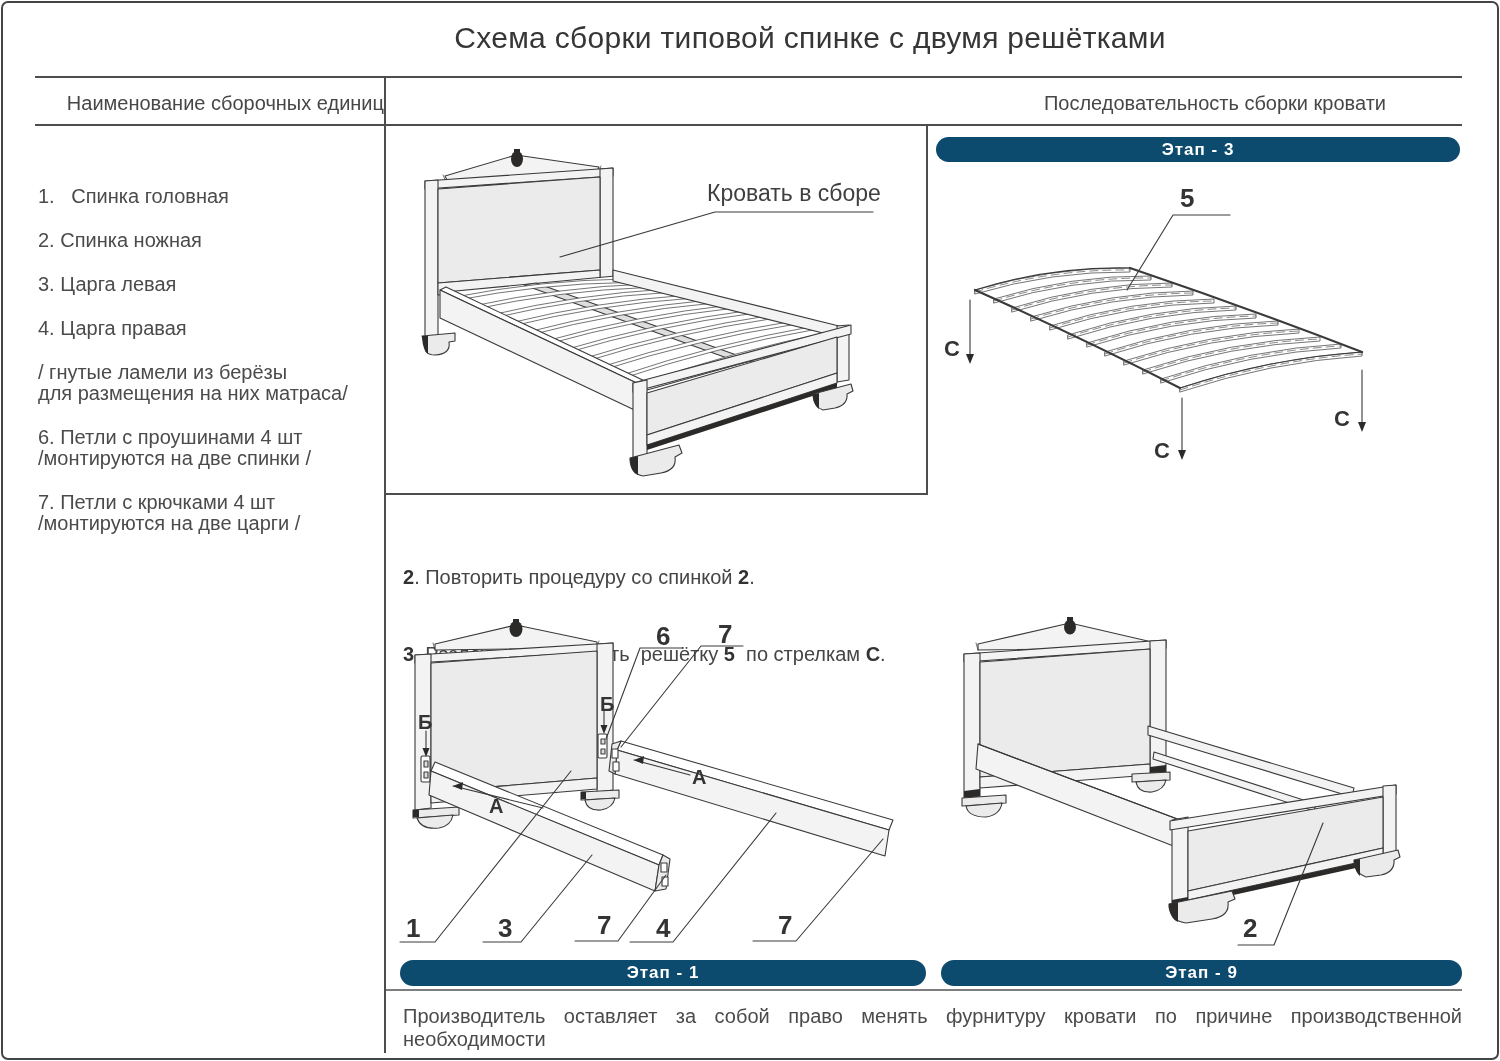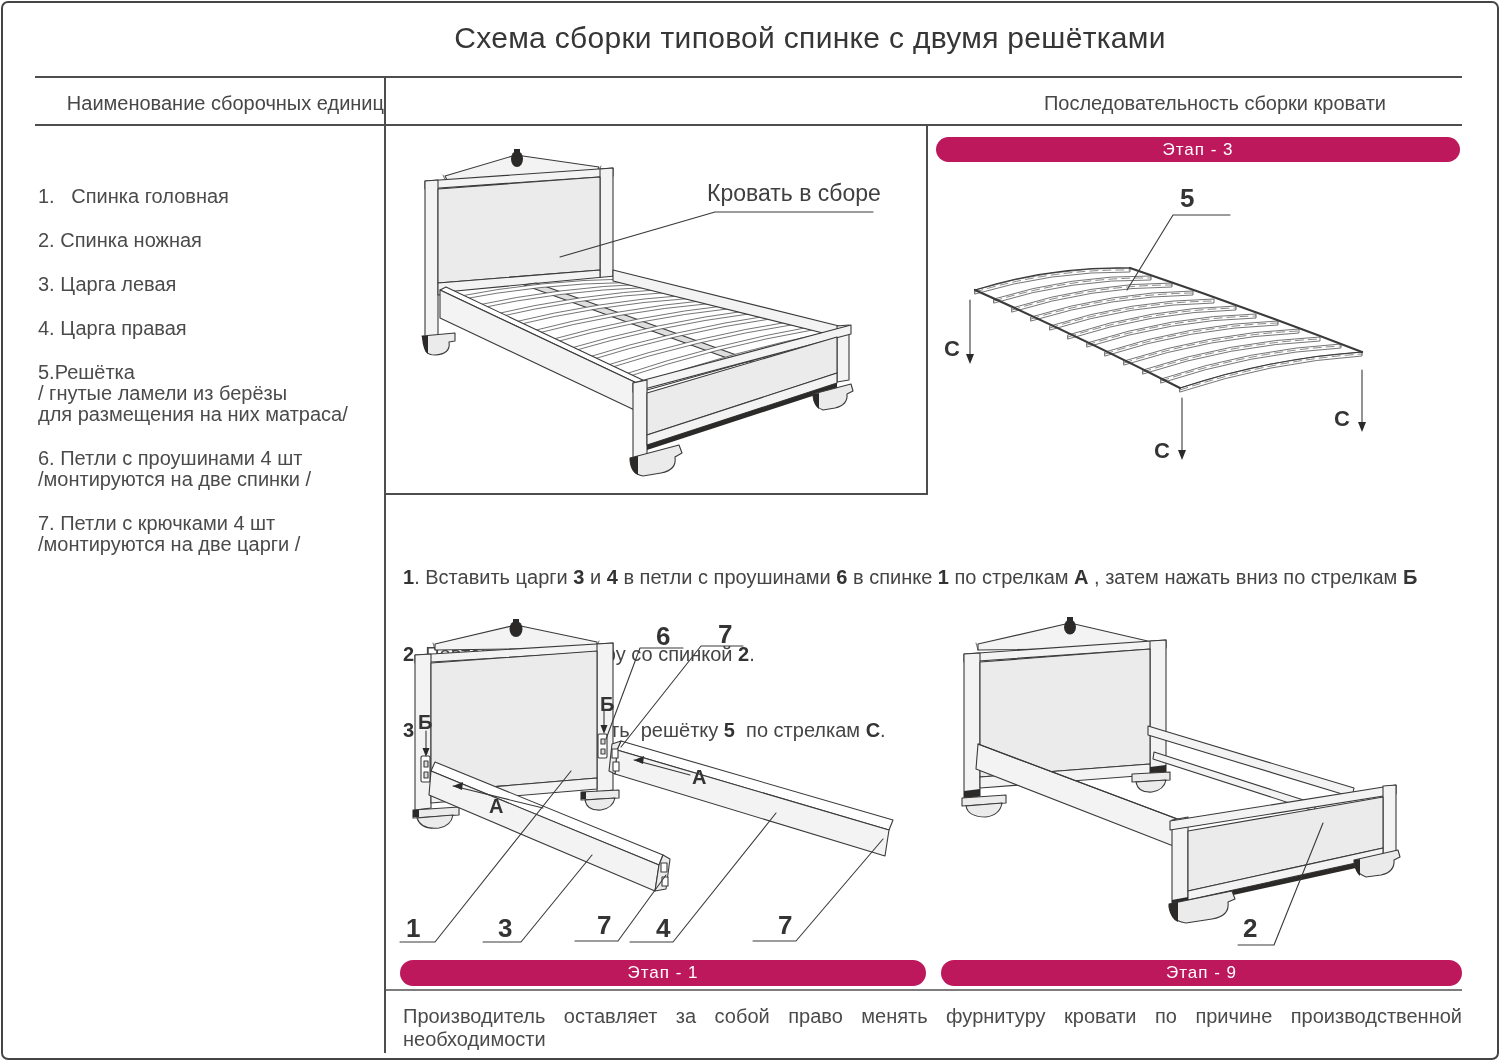--- a/index.html
+++ b/index.html
@@ -22,21 +22,21 @@
   
   .parts{left:38px;top:186px;width:335px;font-size:20px;line-height:21px;color:#4b4b4b;}
   .part-item{margin-bottom:23px;}
   .part-line{white-space:pre-wrap;}
   
   .center-panel{left:385px;top:124px;width:541px;height:369px;
     border-right:2px solid #4d4d4d;border-bottom:2px solid #4d4d4d;}
   .center-panel svg{position:absolute;left:0;top:0;}
   .bed-label{position:absolute;left:322px;top:56px;width:200px;font-size:23px;color:#3f3f3f;}
   
-  .banner{background:#be185d;color:#ffffff;font-size:17px;font-weight:400;
+  .banner{background:#0c4a6e;color:#ffffff;font-size:17px;font-weight:700;
     text-align:center;border-radius:13px;letter-spacing:1px;z-index:10;}
   .banner span{display:block;}
   .b3{left:936px;top:137px;width:524px;height:25px;line-height:25px;}
   .b1{left:400px;top:960px;width:526px;height:26px;line-height:26px;}
   .b2{left:941px;top:960px;width:521px;height:26px;line-height:26px;}
   
   .instr{left:403px;top:514px;width:1062px;font-size:20px;line-height:25.5px;
     color:#454545;white-space:pre-wrap;}
   .instr div{margin:0;}
   .instr b{font-weight:700;color:#333;}
@@ -81,21 +81,20 @@
 
     <div class="part-item">
       <div class="part-line">3. Царга левая</div>
     </div>
 
     <div class="part-item">
       <div class="part-line">4. Царга правая</div>
     </div>
 
     <div class="part-item">
-      <div class="part-line">5.Решётка</div>
       <div class="part-line">/ гнутые ламели из берёзы</div>
       <div class="part-line">для размещения на них матраса/</div>
     </div>
 
     <div class="part-item">
       <div class="part-line">6. Петли с проушинами 4 шт</div>
       <div class="part-line">/монтируются на две спинки /</div>
     </div>
 
     <div class="part-item">
@@ -201,21 +200,20 @@
     <path d="M432,240 L432,294"></path>
       <path class="fd" d="M428,292 L432,302 L436,292 Z"></path>
   </g>
 </svg>
 <div class="abs co co-num" style="left:1180px;top:183px;">5</div>
 <div class="abs co co-c" style="left:944px;top:336px;">С</div>
 <div class="abs co co-c" style="left:1154px;top:438px;">С</div>
 <div class="abs co co-c" style="left:1334px;top:406px;">С</div>
 
 <div class="abs instr">
-  <div><b>1</b><span>. Вставить царги </span><b>3</b><span> и </span><b>4</b><span> в петли с проушинами </span><b>6</b><span> в спинке </span><b>1</b><span> по стрелкам </span><b>А</b><span> , затем нажать вниз по стрелкам </span><b>Б</b></div>
   <div><b>2</b><span>. Повторить процедуру со спинкой </span><b>2</b><span>.</span></div>
   <div><b>3</b><span>. Разложить на кровать  решётку </span><b>5</b><span>  по стрелкам </span><b>С</b><span>.</span></div>
 </div>
 
 <svg class="abs" style="left:385px;top:598px;" width="540" height="392" viewBox="0 0 540 392">
   <g>
     <path class="f1" d="M50,46 L131,27 L212,44 L212,50 L50,52 Z"></path>
     <path class="thin" d="M48,45 L50,52 M214,43 L211,50"></path>
     <rect class="fd" x="128" y="21" width="6" height="5"></rect>
     <ellipse class="fd" cx="131" cy="31" rx="6.5" ry="8"></ellipse>

